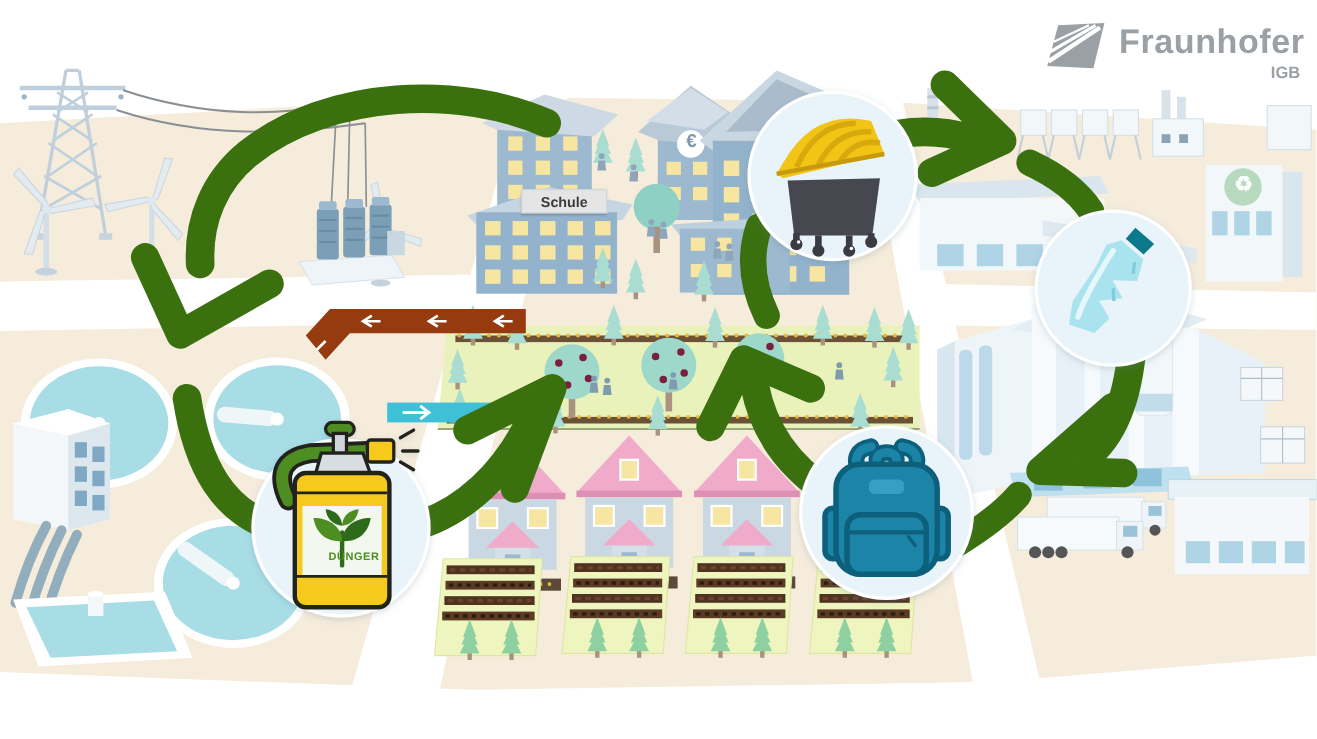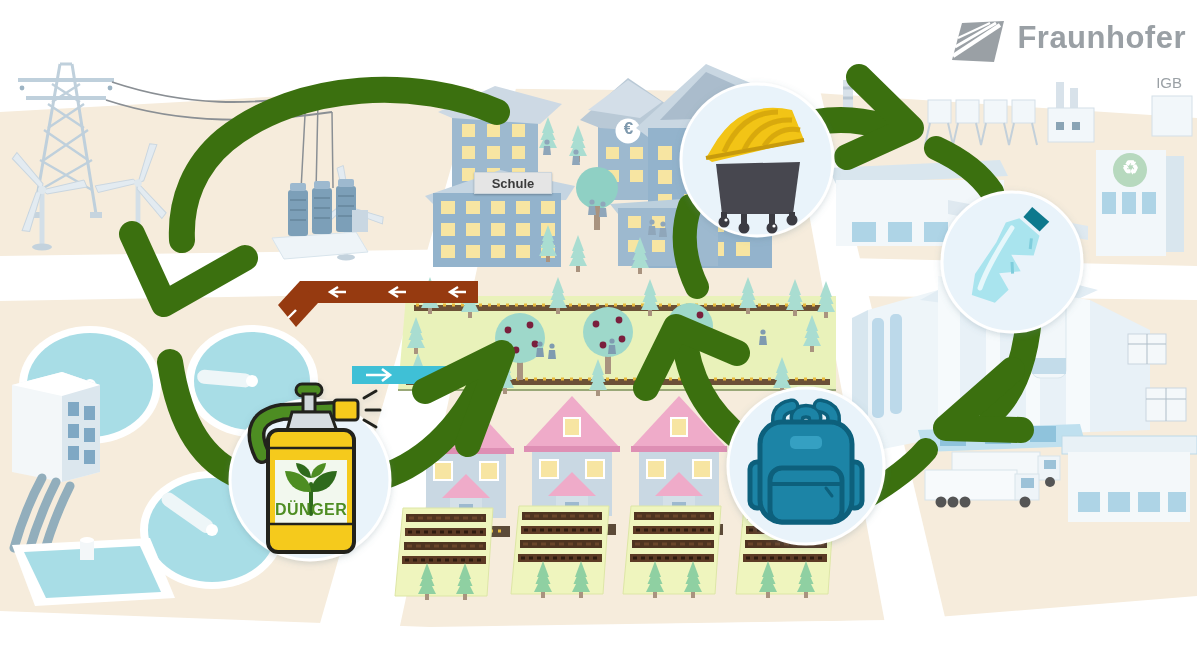--- a/index.html
+++ b/index.html
@@ -18,27 +18,27 @@
   .fw{fill:var(--factory-white,#f2f7fa)}
   .fs{fill:var(--factory-shade,#d9e6ee)}
   .tree{color:var(--tree-teal,#a9ddd1)}
   .gtree{color:var(--garden-tree-green,#8fd0a2)}
   .circ{fill:var(--icon-circle-bg,#e9f3fa);stroke:#ffffff;stroke-width:3}
   .beige{fill:var(--ground-beige,#f6ecdc)}
   
   .logo-box{left:950px;top:20px;width:236px;display:flex;flex-direction:column;align-items:flex-end;}
   .logo-row{display:flex;align-items:center;gap:10px;}
   .logo-word{font-size:31px;font-weight:bold;color:var(--logo-gray,#9aa0a5);letter-spacing:0.5px;}
-  .logo-sub{font-size:15px;font-weight:normal;color:var(--logo-gray,#9aa0a5);margin-top:18px;padding-right:4px;}
+  .logo-sub{font-size:15px;font-weight:bold;color:var(--logo-gray,#9aa0a5);margin-top:2px;padding-right:4px;}
   .schule{left:474px;top:172px;width:76px;height:20px;background:#e5e5e5;border:1px solid #cdd6dc;
           box-shadow:0 1px 2px rgba(0,0,0,.25);display:flex;align-items:center;justify-content:center;
           font-size:13px;font-weight:bold;color:#3b3b3b;}
   .euro{left:617px;top:119px;width:23px;text-align:center;font-size:17px;font-weight:bold;color:#7e99ad;}
   .recy{left:1117px;top:156px;width:27px;text-align:center;font-size:19px;color:#fff;font-weight:bold;}
-  .duenger{left:275px;top:501px;width:70px;text-align:right;font-size:16px;font-weight:bold;
+  .duenger{left:275px;top:501px;width:70px;text-align:right;font-size:10px;font-weight:bold;
            color:var(--fertilizer-green,#4e8d23);letter-spacing:0.5px;}
 </style>
 </head>
 <body>
 
 <div class="stage">
 <svg width="1197" height="672" viewBox="0 0 1197 672">
   <defs>
     <filter id="soft" x="-20%" y="-20%" width="140%" height="140%">
       <feDropShadow dx="0" dy="2" stdDeviation="3" flood-color="#5a7a8a" flood-opacity="0.25"></feDropShadow>

